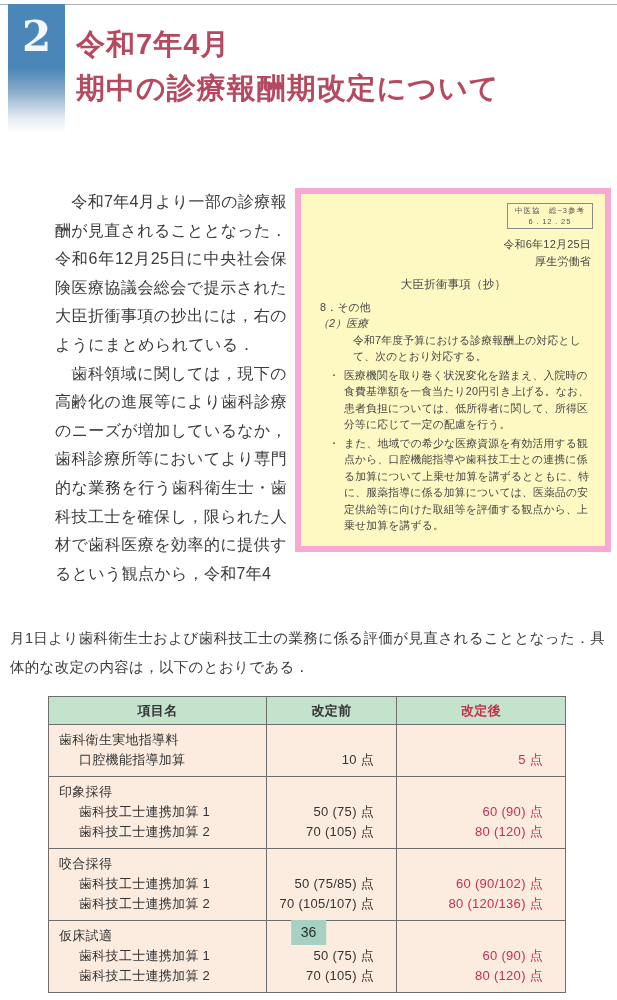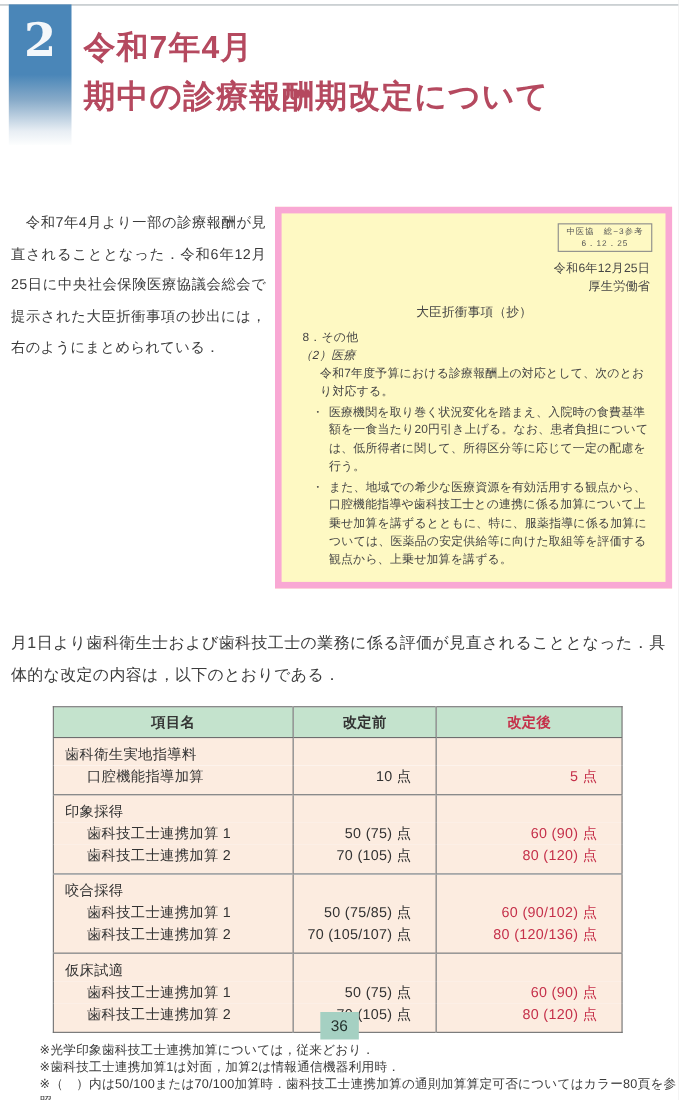--- a/index.html
+++ b/index.html
@@ -26,39 +26,39 @@
     display:block;margin-top:10px;font-family:"DejaVu Serif","Liberation Serif",serif;
     font-size:42px;font-weight:600;color:#f4f7fa;line-height:1.1;
   }
   .title-wrap{padding:22px 0 0 76px;}
   .title-line{
     font-size:29px;font-weight:bold;letter-spacing:1px;
     line-height:44px;color:var(--title);
   }
   
   .main-row{display:flex;gap:8px;padding:56px 6px 0 10px;align-items:flex-start;}
-  .left-col{width:232px;font-size:13px;line-height:28.6px;letter-spacing:0.3px;text-align:justify;}
+  .left-col{width:232px;font-size:16px;line-height:28.6px;letter-spacing:0.3px;text-align:justify;margin-left:45px;}
   .left-col p{text-indent:0;}
   
   .quote-box{
     flex:1;position:relative;border:6px solid #f9a8d4;background:#fef9c3;
     min-height:257px;padding:10px 14px 12px 15px;
     font-size:10.8px;line-height:16.5px;color:#454545;letter-spacing:0.2px;
   }
   .stamp{
     position:absolute;top:9px;right:12px;border:1px solid #8a8a8a;
     padding:1px 7px;font-size:7.5px;line-height:11px;text-align:center;color:#555;
     letter-spacing:1px;
   }
   .q-date{text-align:right;margin-top:32px;font-size:11px;}
   .q-org{text-align:right;font-size:11px;}
   .q-title{text-align:center;margin:7px 0 6px 0;font-size:11.5px;}
   .q-sec{margin-left:4px;}
   .q-subsec{margin-left:2px;font-style:italic;}
-  .q-lead{margin-left:20px;}
+  .q-lead{margin-left:37px;}
   .q-bullet{display:flex;margin-left:8px;margin-top:2px;}
   .q-bullet .marker{width:20px;flex:0 0 20px;text-align:center;}
   .q-bullet .btxt{flex:1;}
   
   .wide-text{padding:2px 12px 0 10px;font-size:14.5px;line-height:28.6px;letter-spacing:0.3px;text-align:justify;margin-top:34px;}
   
   table.revision{
     border-collapse:collapse;table-layout:fixed;
     width:517px;margin:14px 0 0 48px;
     font-size:13px;letter-spacing:0.3px;
@@ -98,20 +98,21 @@
     </div>
     <div class="title-wrap">
       <div class="title-line">令和7年4月</div>
       <div class="title-line">期中の診療報酬期改定について</div>
     </div>
   </div>
 
   <div class="main-row">
     <div class="left-col">
       <p>　令和7年4月より一部の診療報酬が見直されることとなった．令和6年12月25日に中央社会保険医療協議会総会で提示された大臣折衝事項の抄出には，右のようにまとめられている．</p>
+      <p>　歯科領域に関しては，現下の高齢化の進展等により歯科診療のニーズが増加しているなか，歯科診療所等においてより専門的な業務を行う歯科衛生士・歯科技工士を確保し，限られた人材で歯科医療を効率的に提供するという観点から，令和7年4</p>
     </div>
 
     <div class="quote-box">
       <div class="stamp">
         <div>中医協　総−3参考</div>
         <div>6．12．25</div>
       </div>
       <div class="q-date">令和6年12月25日</div>
       <div class="q-org">厚生労働省</div>
       <div class="q-title">大臣折衝事項（抄）</div>

